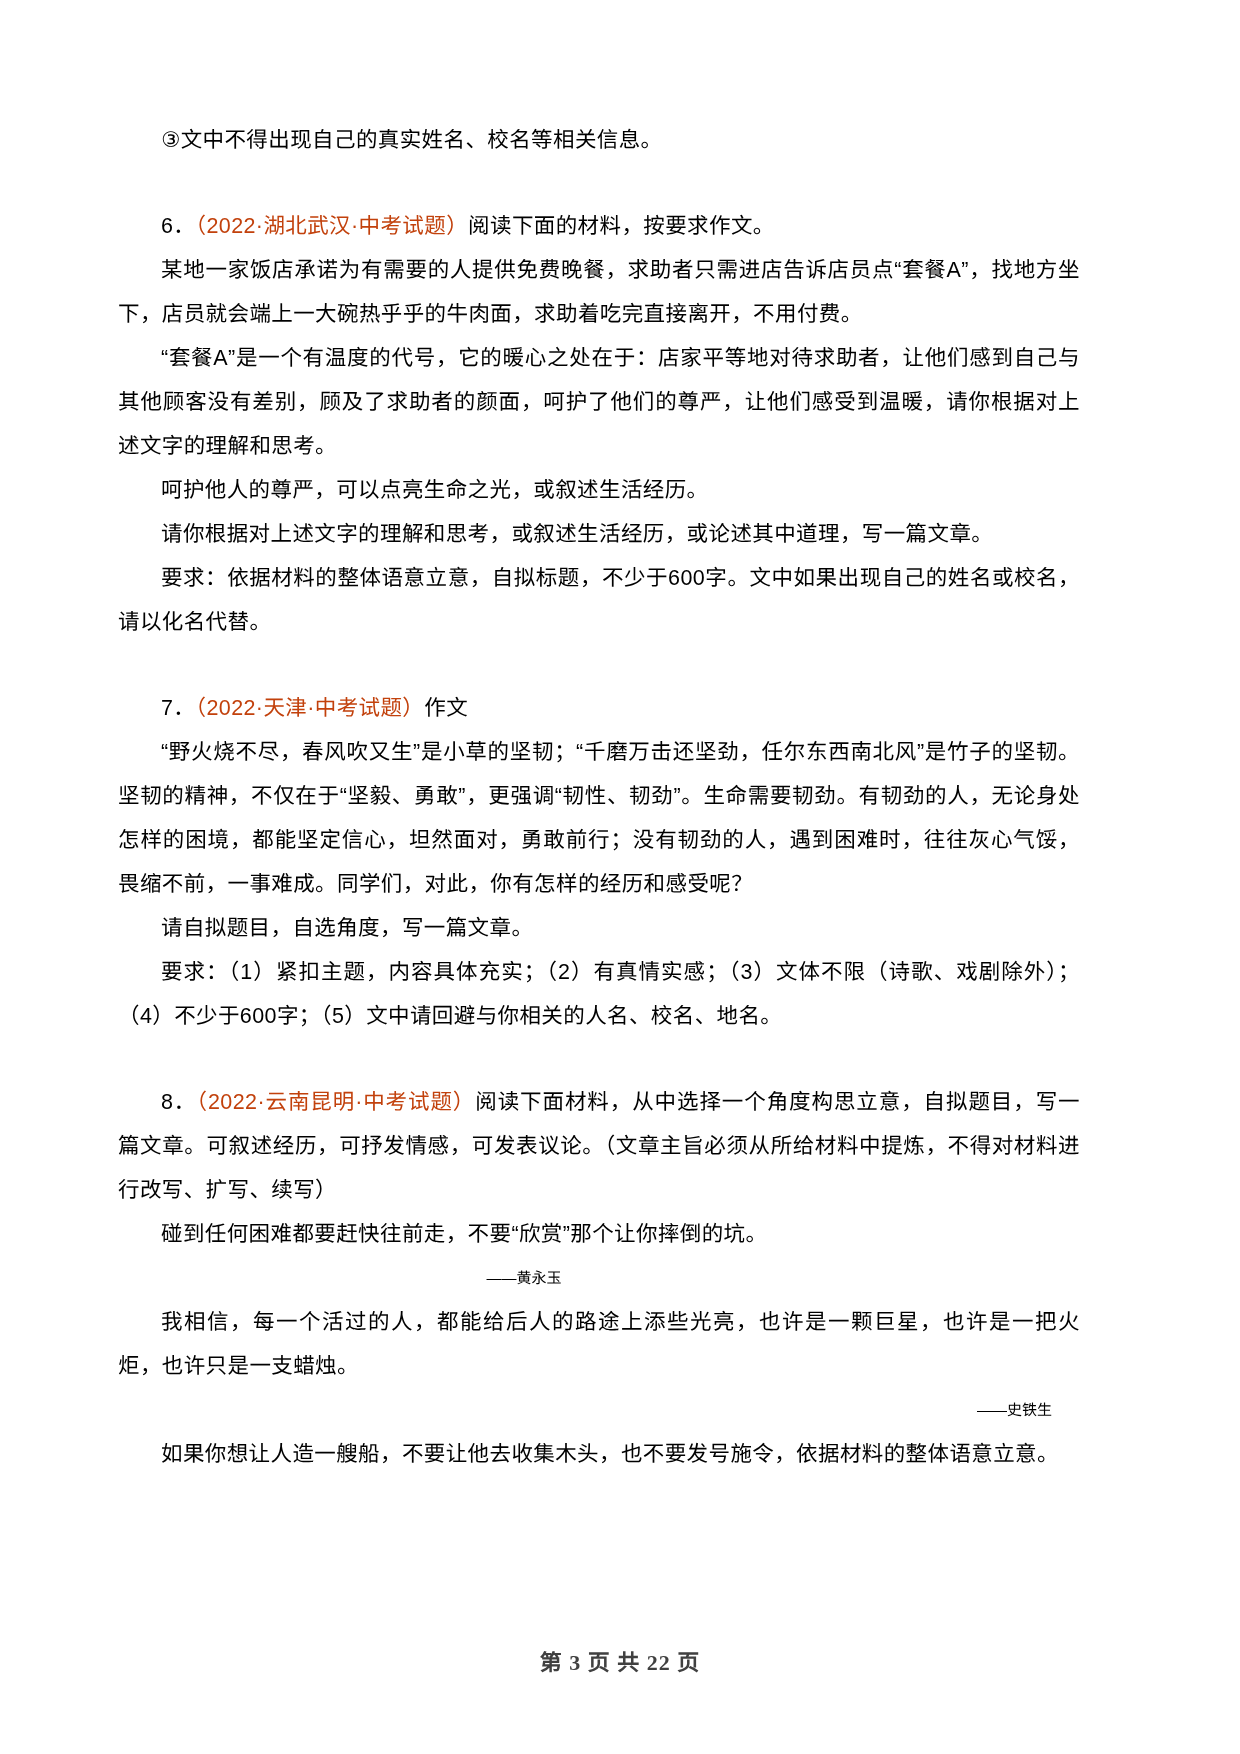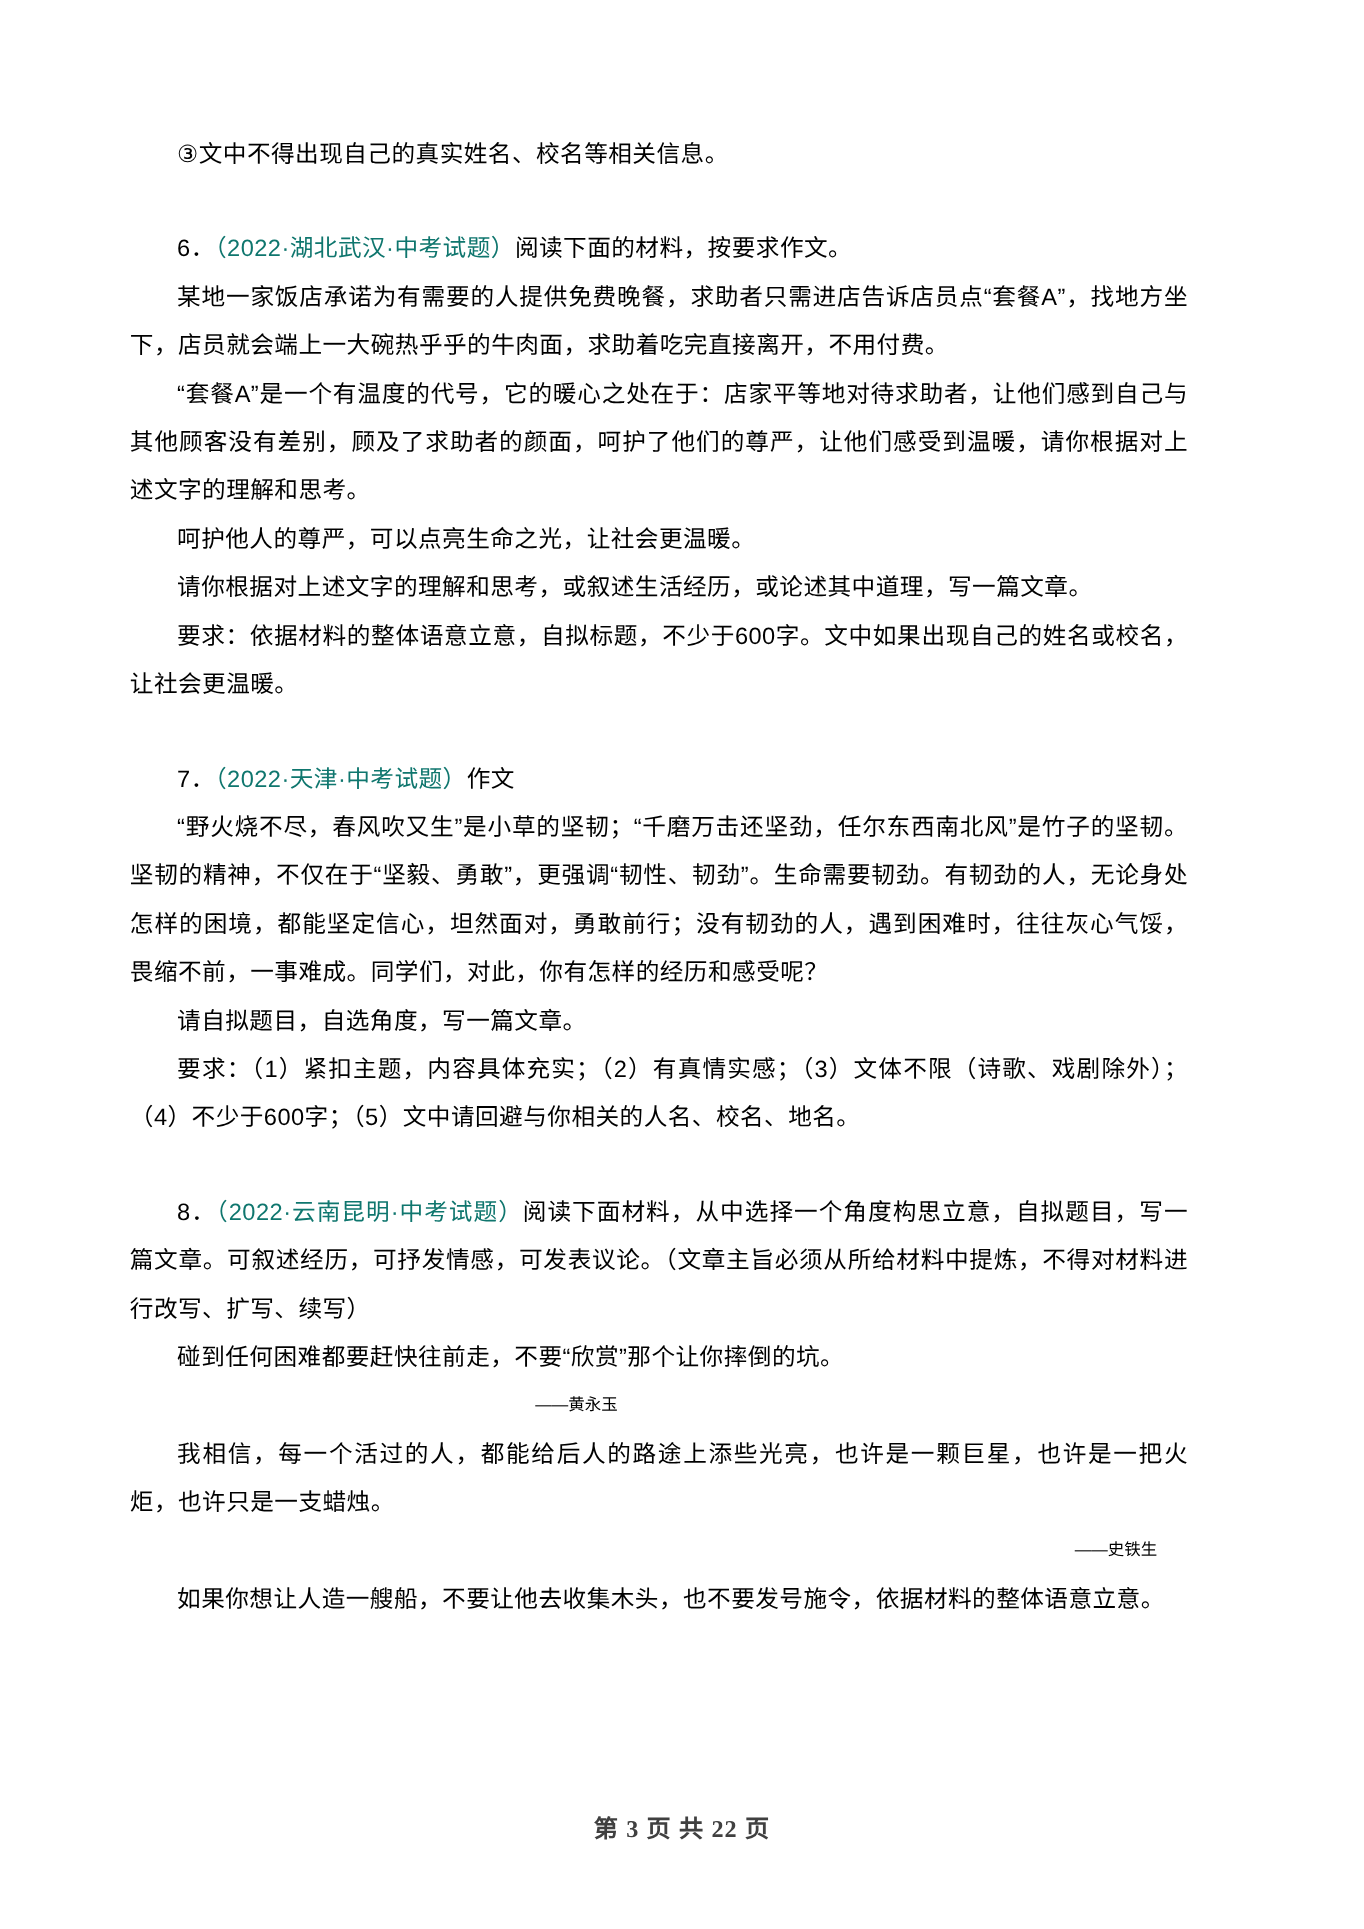--- a/index.html
+++ b/index.html
@@ -45,21 +45,21 @@
     line-height: 44px;
     letter-spacing: 0.4px;
     margin: 0;
     text-indent: 2em;
     text-align: left;
   }
   .q-num {
     letter-spacing: 0.4px;
   }
   .src {
-    color: #0f766e;
+    color: #c2410c;
   }
   .attrib {
     font-size: 15px;
     line-height: 44px;
     margin: 0;
     text-align: center;
   }
   .attrib.right {
     text-align: right;
     padding-right: 28px;
@@ -88,23 +88,23 @@
 <div class="page">
   <div class="content">
 
     <p class="para indent">③文中不得出现自己的真实姓名、校名等相关信息。</p>
 
     <div class="spacer-lg"></div>
 
     <p class="q-head"><span class="q-num">6．</span><span class="src">（2022·湖北武汉·中考试题）</span><span>阅读下面的材料，按要求作文。</span></p>
     <p class="para indent">某地一家饭店承诺为有需要的人提供免费晚餐，求助者只需进店告诉店员点“套餐A”，找地方坐下，店员就会端上一大碗热乎乎的牛肉面，求助着吃完直接离开，不用付费。</p>
     <p class="para indent">“套餐A”是一个有温度的代号，它的暖心之处在于：店家平等地对待求助者，让他们感到自己与其他顾客没有差别，顾及了求助者的颜面，呵护了他们的尊严，让他们感受到温暖，请你根据对上述文字的理解和思考。</p>
-    <p class="para indent">呵护他人的尊严，可以点亮生命之光，让社会更温暖。</p>
+    <p class="para indent">呵护他人的尊严，可以点亮生命之光，或叙述生活经历。</p>
     <p class="para indent">请你根据对上述文字的理解和思考，或叙述生活经历，或论述其中道理，写一篇文章。</p>
-    <p class="para indent">要求：依据材料的整体语意立意，自拟标题，不少于600字。文中如果出现自己的姓名或校名，让社会更温暖。</p>
+    <p class="para indent">要求：依据材料的整体语意立意，自拟标题，不少于600字。文中如果出现自己的姓名或校名，请以化名代替。</p>
 
     <div class="spacer-lg"></div>
 
     <p class="q-head"><span class="q-num">7．</span><span class="src">（2022·天津·中考试题）</span><span>作文</span></p>
     <p class="para indent">“野火烧不尽，春风吹又生”是小草的坚韧；“千磨万击还坚劲，任尔东西南北风”是竹子的坚韧。坚韧的精神，不仅在于“坚毅、勇敢”，更强调“韧性、韧劲”。生命需要韧劲。有韧劲的人，无论身处怎样的困境，都能坚定信心，坦然面对，勇敢前行；没有韧劲的人，遇到困难时，往往灰心气馁，畏缩不前，一事难成。同学们，对此，你有怎样的经历和感受呢？</p>
     <p class="para indent">请自拟题目，自选角度，写一篇文章。</p>
     <p class="para indent">要求：（1）紧扣主题，内容具体充实；（2）有真情实感；（3）文体不限（诗歌、戏剧除外）；（4）不少于600字；（5）文中请回避与你相关的人名、校名、地名。</p>
 
     <div class="spacer-lg"></div>
 

